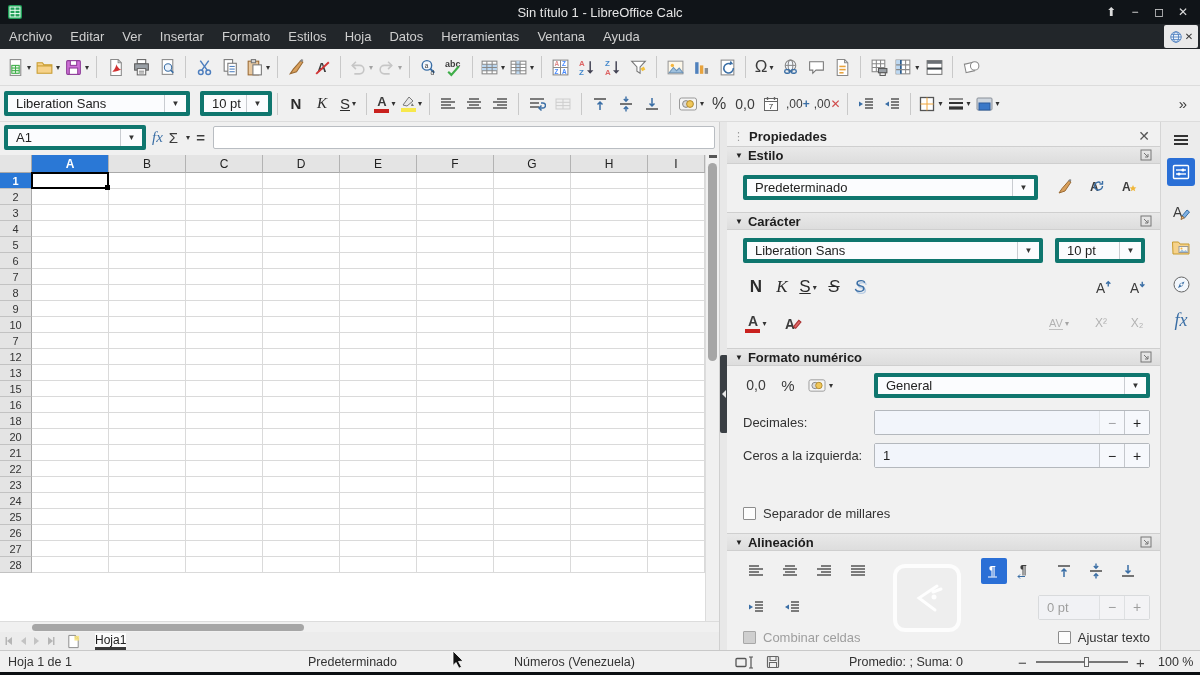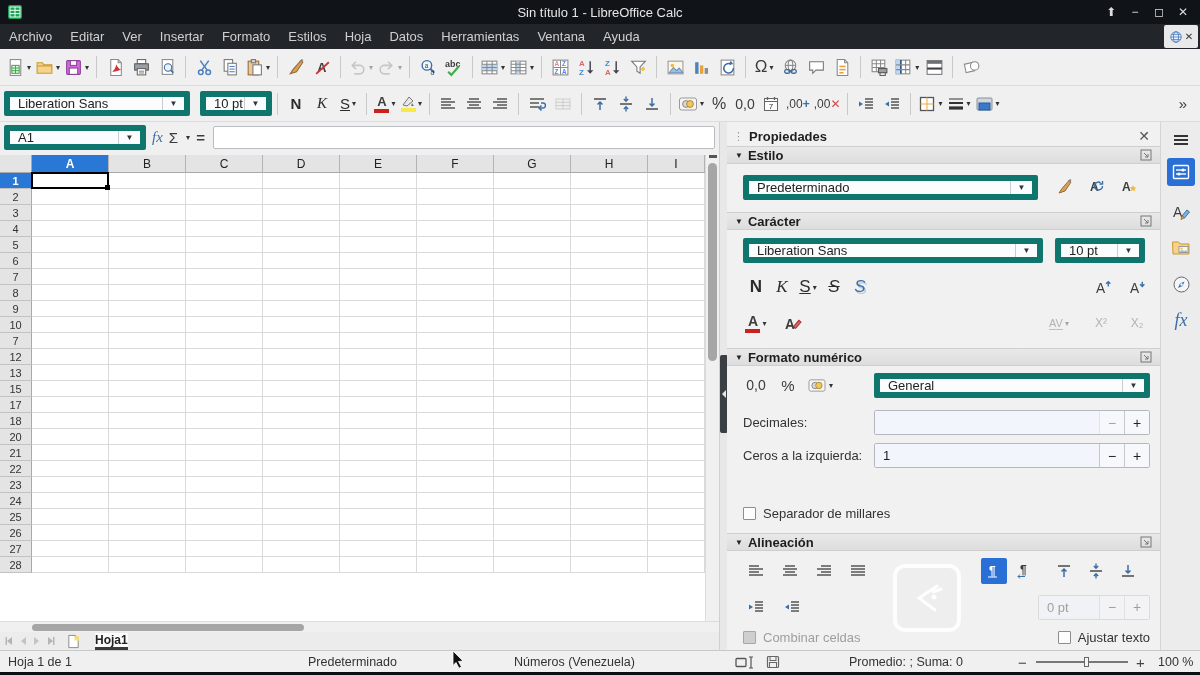--- a/index.html
+++ b/index.html
@@ -22,21 +22,21 @@
   .toolbar{background:#f0f0f0;display:flex;align-items:center;flex:none;border-bottom:1px solid #dcdcdc;}
   .toolbar1{height:37px;padding:0 4px;}
   .toolbar2{height:36px;padding:0 4px;}
   .tbtn{height:26px;min-width:26px;display:flex;align-items:center;justify-content:center;border-radius:2px;padding:0 2px;position:relative;}
   .sep{width:1px;height:22px;background:#c9c9c9;margin:0 5px;flex:none;}
   .dd{font-size:8px;color:#333;margin-left:2px;}
   .disabled{opacity:.4;}
   svg.icn{display:block;}
   .glyph{font-size:15px;color:#3c3c3c;font-weight:bold;}
 
-  .combo{background:#fbfcfe;border:6px solid #0f766e;border-radius:2px;height:25px;display:flex;align-items:center;font-size:13px;color:#222;}
+  .combo{background:#fbfcfe;border:4px solid #0f766e;border-radius:2px;height:25px;display:flex;align-items:center;font-size:13px;color:#222;}
   .combo .val{padding:0 8px;flex:1;white-space:nowrap;overflow:hidden;}
   .combo .dbtn{width:22px;height:100%;border-left:1px solid #c9ccd1;display:flex;align-items:center;justify-content:center;font-size:8px;color:#333;flex:none;}
 
   .fmt-b{font-weight:bold;font-size:15px;color:#2b2b2b;}
   .fmt-i{font-style:italic;font-size:15px;color:#2b2b2b;font-family:"Liberation Serif",serif;}
   .fmt-u{font-size:15px;color:#2b2b2b;text-decoration:underline;}
 
   
   .midrow{flex:1;display:flex;min-height:0;}
   .leftcol{width:719px;flex:none;display:flex;flex-direction:column;}
@@ -62,21 +62,21 @@
   .vscroll{width:14px;flex:none;background:#f0f0f0;border-left:1px solid #dcdcdc;position:relative;}
   .vthumb{position:absolute;left:2px;top:8px;width:9px;height:198px;background:#a6a6a6;border-radius:5px;}
   .vsplit{position:absolute;left:3px;top:0px;width:8px;height:3px;background:#555;}
   .hscrollrow{height:11px;background:#f0f0f0;position:relative;flex:none;border-top:1px solid #dcdcdc;}
   .hthumb{position:absolute;left:32px;top:2px;width:272px;height:7px;background:#a6a6a6;border-radius:4px;}
 
   
   .tabbar{height:18px;background:#ececec;display:flex;align-items:flex-end;flex:none;font-size:12px;}
   .navbtns{display:flex;align-items:center;gap:4px;padding:0 4px;height:100%;}
   .addsheet{margin:0 6px;height:100%;display:flex;align-items:center;}
-  .sheettab{height:17px;background:#fbfbfb;padding:0 0;display:flex;align-items:center;font-weight:bold;color:#222;border-bottom:3px solid #3a3a3a;margin-left:8px;}
+  .sheettab{height:17px;background:#fbfbfb;padding:0 0;display:flex;align-items:center;font-weight:normal;color:#222;border-bottom:3px solid #3a3a3a;margin-left:8px;}
 
   
   .splitter{width:8px;flex:none;background:#e8e8e8;position:relative;border-left:1px solid #d0d0d0;}
   .sphandle{position:absolute;top:233px;left:0;width:8px;height:78px;background:#3a3f44;border-radius:2px;display:flex;align-items:center;justify-content:center;}
   .sphandle:after{content:"";border-top:4px solid transparent;border-bottom:4px solid transparent;border-right:4px solid #e8e8e8;}
 
   
   .sidebar{width:433px;flex:none;background:#f1f1f1;position:relative;font-size:13px;color:#333;}
   .sb-abs{position:absolute;left:0;right:0;}
   .sb-header{top:3px;height:22px;display:flex;align-items:center;padding:0 10px 0 6px;}
@@ -772,21 +772,21 @@
                 <div class="cell" style="width: 77px;"></div>
                 <div class="cell" style="width: 77px;"></div>
                 <div class="cell" style="width: 77px;"></div>
                 <div class="cell" style="width: 77px;"></div>
                 <div class="cell" style="width: 77px;"></div>
                 <div class="cell" style="width: 77px;"></div>
                 <div class="cell" style="width: 77px;"></div>
                 <div class="cell" style="width: 57px;"></div>
               </div>
               <div class="grow">
-                <div class="rhdr">17</div>
+                <div class="rhdr">16</div>
                 <div class="cell" style="width: 77px;"></div>
                 <div class="cell" style="width: 77px;"></div>
                 <div class="cell" style="width: 77px;"></div>
                 <div class="cell" style="width: 77px;"></div>
                 <div class="cell" style="width: 77px;"></div>
                 <div class="cell" style="width: 77px;"></div>
                 <div class="cell" style="width: 77px;"></div>
                 <div class="cell" style="width: 77px;"></div>
                 <div class="cell" style="width: 57px;"></div>
               </div>

